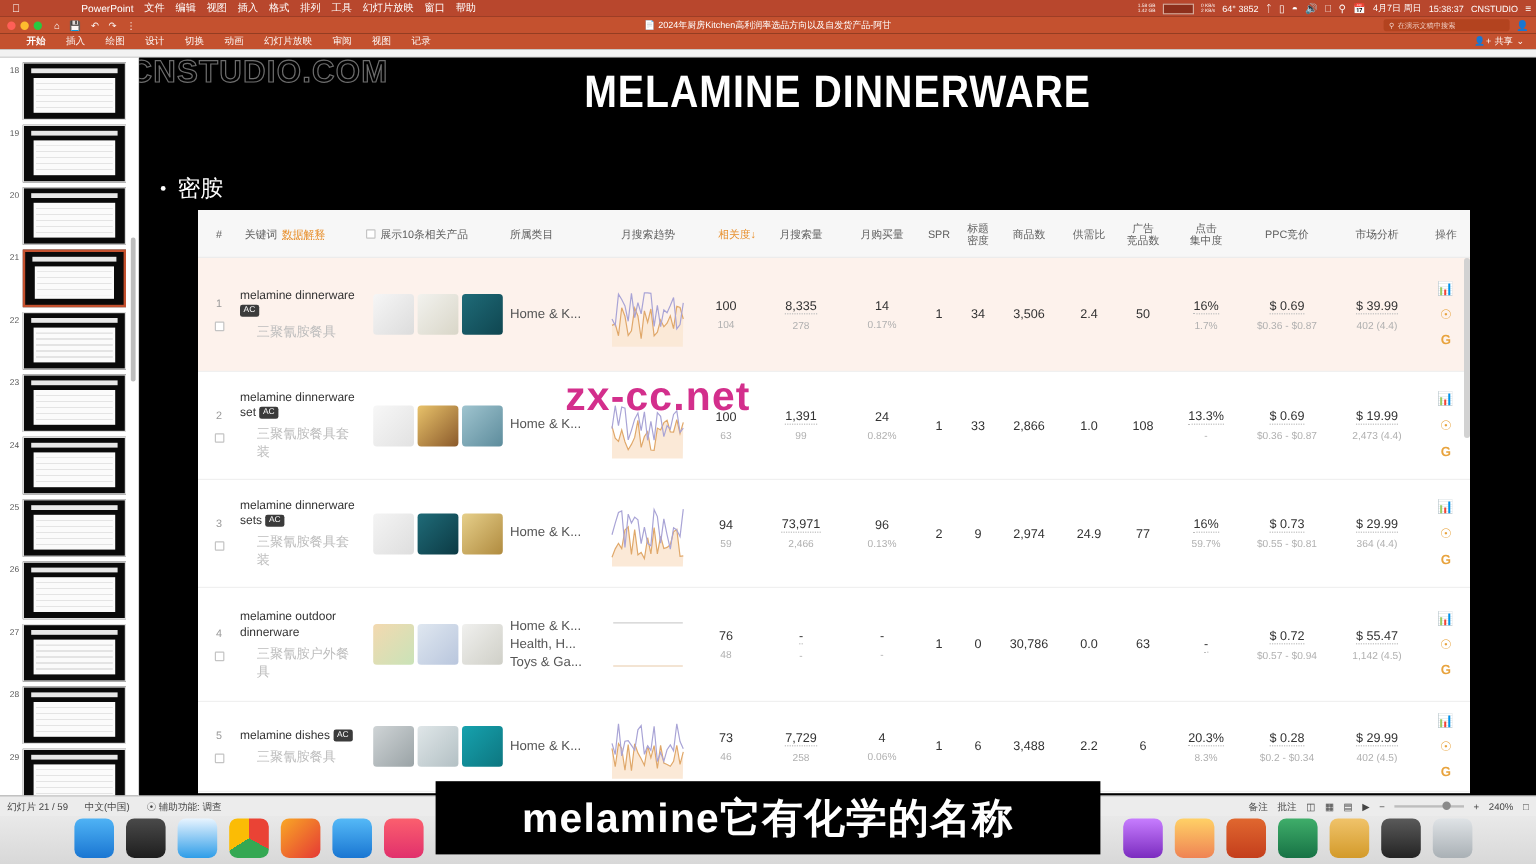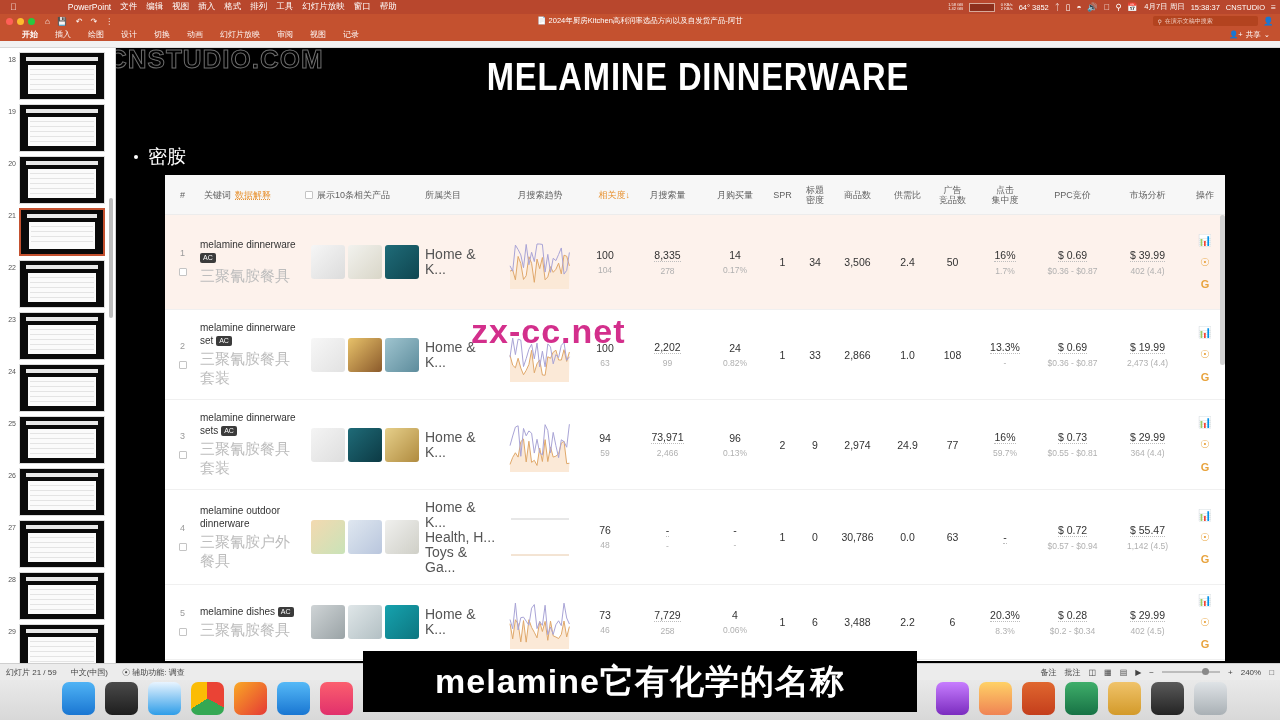--- a/index.html
+++ b/index.html
@@ -93,26 +93,26 @@
 
   .row { display:flex; border-bottom:1px solid #f0f0f0; align-items:center; }
   .row.hl { background:#fdf2ec; }
   .cell { display:flex; flex-direction:column; align-items:center; justify-content:center;
           text-align:center; }
   .cell.l { align-items:flex-start; text-align:left; }
   .v1 { font-size:10.5px; color:#333; font-weight:500; }
   .v1.u { border-bottom:1px dotted #bdbdbd; }
   .v2 { font-size:8.5px; color:#b0b0b0; margin-top:4px; }
   .kw { font-size:10px; color:#333; line-height:13px; }
-  .kwsub { font-size:15px; color:#bdbdbd; margin-top:3px; }
+  .kwsub { font-size:11px; color:#bdbdbd; margin-top:3px;margin-left:14px; }
   .ac { display:inline-block; background:#3b3b3b; color:#fff; font-size:7px; border-radius:2px;
         padding:0 3px; vertical-align:middle; line-height:10px; }
   .imgs { display:flex; gap:3px; }
   .pimg { width:34px; height:34px; border-radius:3px; background:#f3f3f3; }
-  .cat { font-size:14px; color:#555; line-height:15px; }
+  .cat { font-size:11px; color:#555; line-height:15px; }
   .ops { display:flex; flex-direction:column; align-items:center; gap:8px; color:#e8a33d; }
   .op-ic { width:14px; height:14px; display:flex; align-items:center; justify-content:center;
            font-size:11px; }
   .money { color:#333; }
   .rng { font-size:8.5px; color:#b0b0b0; margin-top:4px; }
   .scroll-v { position:absolute; right:0; top:40px; width:5px; height:150px; background:#d2d2d2;
               border-radius:3px; }
 
   
   .subtitle { position:absolute; left:363px; top:651px; width:554px; height:61px; background:#000;
@@ -471,21 +471,21 @@
                 <polygon points="2,56 2,29.278943758573387 4.7,39.175685871056245 7.4,41.7843621399177 10.100000000000001,32.265466392318245 12.8,42.075788751714676 15.5,48.74619341563786 18.200000000000003,44.326063100137176 20.900000000000002,38.49441015089163 23.6,24.337654320987653 26.3,46.79406721536351 29,37.764883401920436 31.700000000000003,33.89207818930041 34.400000000000006,49.002812071330595 37.1,49.22054183813443 39.800000000000004,30.742798353909464 42.5,32.28563100137174 45.2,26.19471879286694 47.900000000000006,24.223148148148148 50.6,33.975857338820305 53.300000000000004,34.020747599451305 56,23.666460905349794 58.7,35.4068244170096 61.400000000000006,26.03196159122085 61,56" fill="#fbe9d7"></polygon>
                 <polyline points="2,29.278943758573387 4.7,39.175685871056245 7.4,41.7843621399177 10.100000000000001,32.265466392318245 12.8,42.075788751714676 15.5,48.74619341563786 18.200000000000003,44.326063100137176 20.900000000000002,38.49441015089163 23.6,24.337654320987653 26.3,46.79406721536351 29,37.764883401920436 31.700000000000003,33.89207818930041 34.400000000000006,49.002812071330595 37.1,49.22054183813443 39.800000000000004,30.742798353909464 42.5,32.28563100137174 45.2,26.19471879286694 47.900000000000006,24.223148148148148 50.6,33.975857338820305 53.300000000000004,34.020747599451305 56,23.666460905349794 58.7,35.4068244170096 61.400000000000006,26.03196159122085" fill="none" stroke="#e0a86a" stroke-width="1"></polyline>
                 <polyline points="2,31.22735768175583 4.7,12.095653292181069 7.4,28.60798182441701 10.100000000000001,13.184096364883402 12.8,14.095601851851853 15.5,40.57706618655693 18.200000000000003,32.60379801097393 20.900000000000002,23.336291152263374 23.6,18.23133573388203 26.3,32.81979595336077 29,17.151054526748972 31.700000000000003,40.90412379972565 34.400000000000006,25.165423525377232 37.1,40.87322530864198 39.800000000000004,17.928763717421123 42.5,20.97401406035665 45.2,37.836136831275724 47.900000000000006,28.63858882030178 50.6,31.578900891632372 53.300000000000004,19.37312242798354 56,16.36693244170096 58.7,34.313417352537726 61.400000000000006,30.817515432098766" fill="none" stroke="#a9a4d6" stroke-width="1"></polyline>
               </svg>
             </div>
             <div class="cell" style="width:50px">
               <span class="v1">100</span>
               <span class="v2">63</span>
             </div>
             <div class="cell" style="width:75px">
-              <span class="v1 u">2,202</span>
+              <span class="v1 u">1,391</span>
               <span class="v2">99</span>
             </div>
             <div class="cell" style="width:60px">
               <span class="v1">24</span>
               <span class="v2">0.82%</span>
             </div>
             <div class="cell" style="width:35px">
               <span class="v1">1</span>
             </div>
             <div class="cell" style="width:30px">

